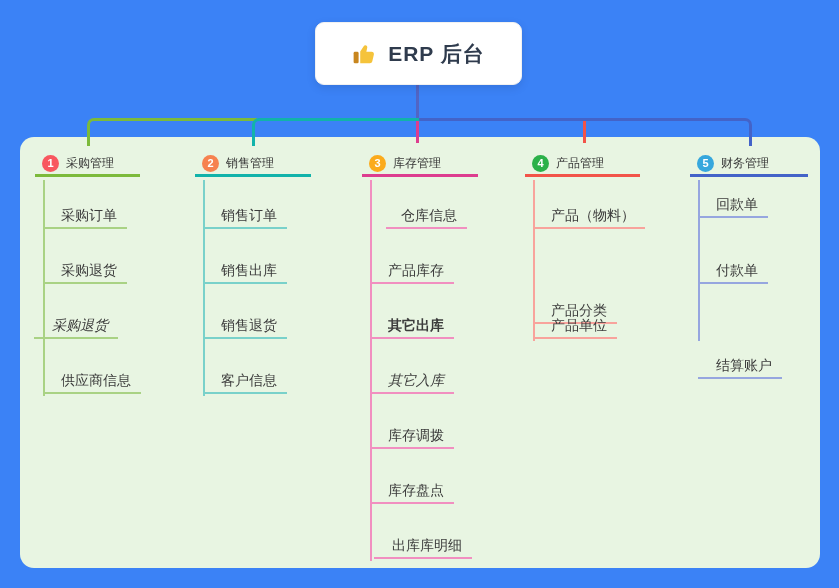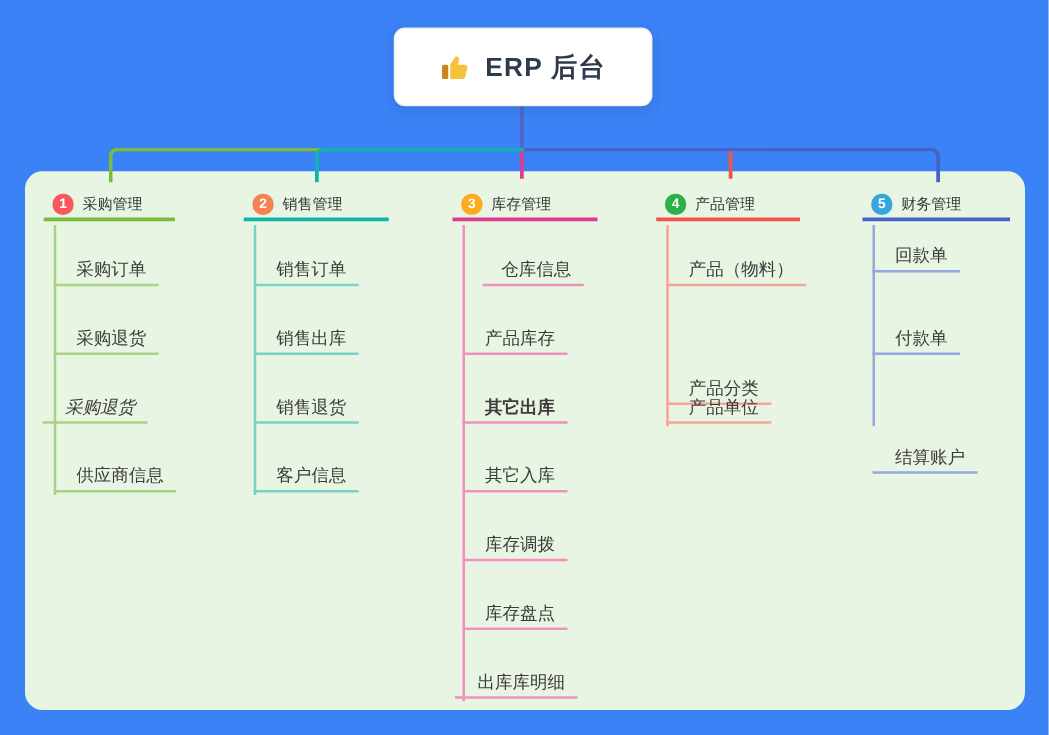--- a/index.html
+++ b/index.html
@@ -98,27 +98,27 @@
       </div>
       <div class="spine" style="left: 370px; top: 180px; height: 381px; background: rgb(241, 143, 192);"></div>
     </div>
 
     <div class="child-node" style="left: 386px; top: 203px; border-bottom-color: rgb(241, 143, 192); padding-left: 15px;">仓库信息</div>
 
     <div class="child-node" style="left: 370px; top: 258px; border-bottom-color: rgb(241, 143, 192);">产品库存</div>
 
     <div class="child-node" style="left: 370px; top: 313px; border-bottom-color: rgb(241, 143, 192); font-weight: bold;">其它出库</div>
 
-    <div class="child-node" style="left: 370px; top: 368px; border-bottom-color: rgb(241, 143, 192);">其它入库</div>
+    <div class="child-node" style="left: 370px; top: 368px; border-bottom-color: rgb(241, 143, 192); font-style: italic;">其它入库</div>
 
     <div class="child-node" style="left: 370px; top: 423px; border-bottom-color: rgb(241, 143, 192);">库存调拨</div>
 
     <div class="child-node" style="left: 370px; top: 478px; border-bottom-color: rgb(241, 143, 192);">库存盘点</div>
 
-    <div class="child-node" style="left: 364px; top: 533px; border-bottom-color: rgb(241, 143, 192);">出库库明细</div>
+    <div class="child-node" style="left: 374px; top: 533px; border-bottom-color: rgb(241, 143, 192);">出库库明细</div>
 
     <div>
       <div class="branch-header" style="left: 525px; width: 115px; border-bottom-color: rgb(242, 84, 73);">
         <span class="badge" style="background: rgb(43, 177, 73);">4</span>
         <span class="branch-label">产品管理</span>
       </div>
       <div class="spine" style="left: 533px; top: 180px; height: 161px; background: rgb(248, 163, 156);"></div>
     </div>
 
     <div class="child-node" style="left: 533px; top: 203px; border-bottom-color: rgb(248, 163, 156);">产品（物料）</div>

